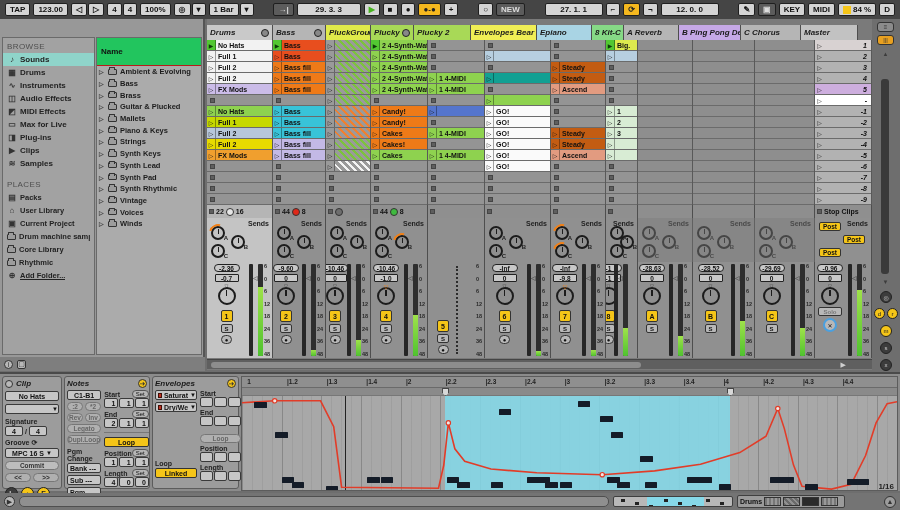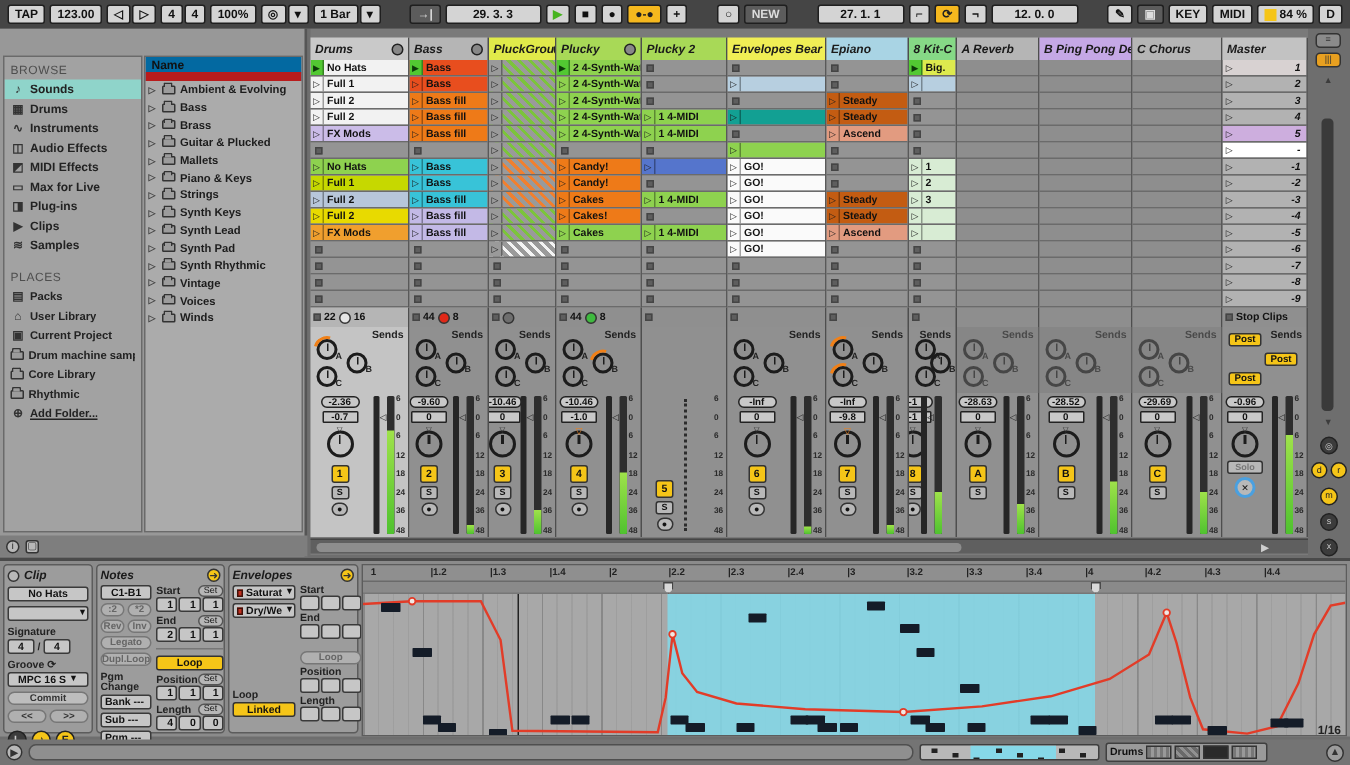--- a/index.html
+++ b/index.html
@@ -17,21 +17,21 @@
   #browser{position:absolute;left:0;top:19px;width:205px;height:352px;background:#989898;border-right:2px solid #555}
   #searchrow{position:absolute;left:0;top:1px;width:205px;height:15px;display:flex;align-items:center;gap:3px;padding:0 3px}
   .circ{width:11px;height:11px;border-radius:50%;border:1px solid #333;background:#b8b8b8;font-size:7px;display:flex;align-items:center;justify-content:center;color:#333}
   #searchbox{flex:1;height:11px;background:#cfcfcf;border:1px solid #444;border-radius:6px;font-size:7.5px;color:#555;padding:0 6px;font-family:"Liberation Sans",sans-serif}
   #bnav{position:absolute;left:2px;top:18px;width:93px;height:318px;background:#a2a2a2;border:1px solid #6a6a6a;overflow:hidden}
   #bnames{position:absolute;left:96px;top:18px;width:106px;height:318px;background:#ababab;border:1px solid #6a6a6a;overflow:hidden}
   .bsec{font-size:8px;font-weight:normal;color:#4e4e4e;padding:4px 4px 2px 4px;letter-spacing:.4px}
   .bitem{height:13px;display:flex;align-items:center;gap:3px;padding:0 4px;font-size:8px;font-weight:bold;color:#222}
   .bitem.sel{background:#8fd4ca}
   .bitem .ic{width:10px;font-size:8px;color:#333;text-align:center;flex:0 0 10px}
-  .nhead{height:16px;background:#0369a1;border-bottom:6px solid #b91c1c;font-size:8px;font-weight:bold;padding:0 4px;display:flex;align-items:center}
+  .nhead{height:28px;background:#22c55e;border-bottom:1px solid #b91c1c;font-size:8px;font-weight:bold;padding:0 4px;display:flex;align-items:center}
   .frow{height:11.7px;display:flex;align-items:center;gap:3px;padding:0 2px;font-size:7.5px;font-weight:bold;color:#1c1c1c}
   .tri-sm{font-size:6px;color:#444;flex:0 0 6px}
   .fold{width:9px;height:6px;background:#9c9c9c;border:1px solid #333;border-radius:1px;position:relative;flex:0 0 9px}
   .fold::before{content:"";position:absolute;top:-2.5px;left:0;width:4px;height:2px;background:#9c9c9c;border:1px solid #333;border-bottom:none;border-radius:1px 1px 0 0}
   #bfoot{position:absolute;left:0;bottom:0;width:205px;height:14px;background:#7e7e7e;display:flex;align-items:center;gap:4px;padding:0 4px}
   .u{text-decoration:underline}
   
   #session{position:absolute;left:207px;top:19px;width:665px;height:351px;background:#7a7a7a}
   #headers,#grid,#statusrow,#sendsrow,#mixerrow{position:absolute;left:0;display:flex}
   #headers{top:6px;height:15px}
@@ -331,21 +331,21 @@
     <div class="circ" style="width:9px;height:9px">i</div>
     <div class="circ" style="width:9px;height:9px;border-radius:2px">▢</div>
   </div>
 </div>
 
 <div id="session">
   <div id="headers">
       <div class="hcell" style="width: 66px; background: rgb(201, 201, 201);">Drums<div class="hcirc"></div></div>
       <div class="hcell" style="width: 53px; background: rgb(181, 181, 181);">Bass<div class="hcirc"></div></div>
       <div class="hcell" style="width: 45px; background: rgb(224, 234, 74);">PluckGrou<div class="hcirc"></div></div>
-      <div class="hcell" style="width: 57px; background: rgb(168, 217, 87);">Plucky<div class="hcirc"></div></div>
+      <div class="hcell" style="width: 43px; background: rgb(168, 217, 87);">Plucky<div class="hcirc"></div></div>
       <div class="hcell" style="width: 57px; background: rgb(168, 217, 87);">Plucky 2</div>
       <div class="hcell" style="width: 66px; background: rgb(240, 238, 85);">Envelopes Bear</div>
       <div class="hcell" style="width: 55px; background: rgb(169, 212, 228);">Epiano</div>
       <div class="hcell" style="width: 32px; background: rgb(134, 217, 134);">8 Kit-C</div>
       <div class="hcell" style="width: 55px; background: rgb(181, 181, 181);">A Reverb</div>
       <div class="hcell" style="width: 62px; background: rgb(197, 168, 230);">B Ping Pong Delay</div>
       <div class="hcell" style="width: 60px; background: rgb(181, 181, 181);">C Chorus</div>
       <div class="hcell" style="width: 57px; background: rgb(194, 194, 194);">Master</div>
     </div>
   <div id="grid">

